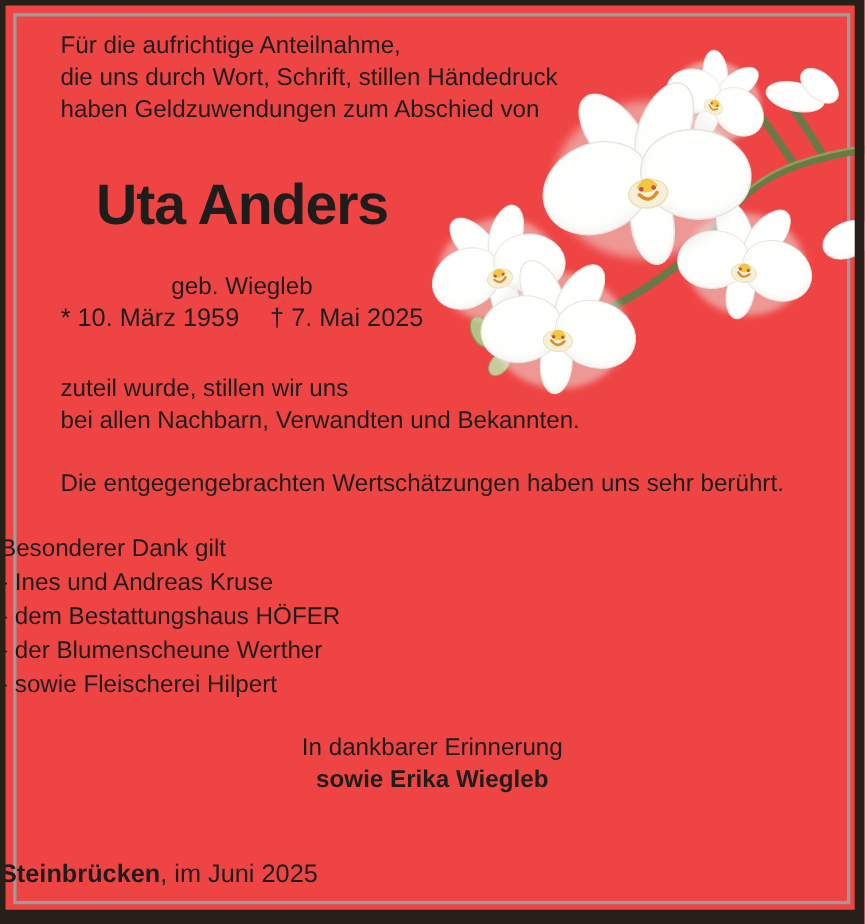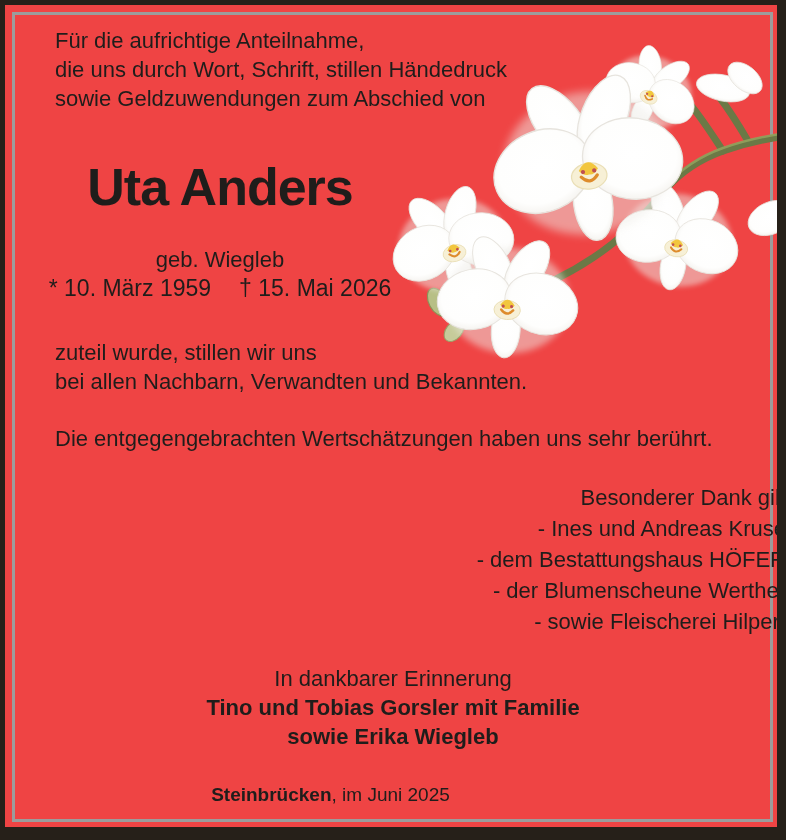--- a/index.html
+++ b/index.html
@@ -26,23 +26,23 @@
   .stemlight{fill:none;stroke:#94a35e;stroke-width:2.4;stroke-linecap:round;opacity:.85;}
   
   .t{position:absolute;z-index:4;white-space:nowrap;}
   .intro{left:55px;top:26px;font-size:22px;line-height:29px;}
   .name-block{left:42px;top:158px;width:356px;text-align:center;}
   .name{font-size:52px;font-weight:700;line-height:58px;letter-spacing:-1px;}
   .maiden{font-size:22px;line-height:28px;margin-top:30px;}
   .dates{font-size:23px;line-height:28px;display:flex;justify-content:center;gap:28px;align-items:center;}
   .thanks{left:55px;top:338px;font-size:22px;line-height:29px;}
   .appreciation{left:55px;top:424px;font-size:22px;line-height:29px;}
-  .special{left:0;top:482px;width:786px;text-align:right;font-size:22px;line-height:31px;}
+  .special{left:0;top:482px;width:786px;text-align:left;font-size:22px;line-height:31px;}
   .remembrance{left:0;top:664px;width:786px;text-align:center;font-size:22px;line-height:29px;}
-  .closing{left:0;top:780px;width:661px;text-align:center;font-size:19px;line-height:29px;}
+  .closing{left:0;top:780px;width:661px;font-size:23px;line-height:29px;}
   .b{font-weight:700;}
 </style>
 </head>
 <body>
 
 <div class="card">
 
   <div class="inner-frame"></div>
 
   <svg class="orchid" width="396" height="335" viewBox="0 0 396 335" aria-hidden="true">
@@ -87,50 +87,49 @@
     <use href="#flw" transform="translate(62,203) scale(1.05) rotate(-14)"></use>
     <use href="#flw" transform="translate(262,50) scale(0.8) rotate(25)"></use>
     <use href="#flw" transform="translate(288,198) scale(1.05) rotate(10)"></use>
     <use href="#flw" transform="translate(118,258) scale(1.2) rotate(4)"></use>
     <use href="#flw" transform="translate(197,120) scale(1.62) rotate(-8)"></use>
   </svg>
 
   <div class="t intro">
     <div>Für die aufrichtige Anteilnahme,</div>
     <div>die uns durch Wort, Schrift, stillen Händedruck</div>
-    <div>sowie Geldzuwendungen zum Abschied von</div>
+    <div>haben Geldzuwendungen zum Abschied von</div>
   </div>
 
   <div class="t name-block">
     <div class="name">Uta Anders</div>
     <div class="maiden">geb. Wiegleb</div>
     <div class="dates">
       <span>* 10. März 1959</span>
-      <span>† 15. Mai 2026</span>
+      <span>† 7. Mai 2025</span>
     </div>
   </div>
 
   <div class="t thanks">
     <div>zuteil wurde, stillen wir uns</div>
     <div>bei allen Nachbarn, Verwandten und Bekannten.</div>
   </div>
 
   <div class="t appreciation">Die entgegengebrachten Wertschätzungen haben uns sehr berührt.</div>
 
   <div class="t special">
     <div>Besonderer Dank gilt</div>
     <div>- Ines und Andreas Kruse</div>
     <div>- dem Bestattungshaus HÖFER</div>
     <div>- der Blumenscheune Werther</div>
     <div>- sowie Fleischerei Hilpert</div>
   </div>
 
   <div class="t remembrance">
     <div>In dankbarer Erinnerung</div>
-    <div class="b">Tino und Tobias Gorsler mit Familie</div>
     <div class="b">sowie Erika Wiegleb</div>
   </div>
 
   <div class="t closing">
     <span class="b">Steinbrücken</span><span>, im Juni 2025</span>
   </div>
 
   <div class="outer-frame"></div>
 </div>
 

